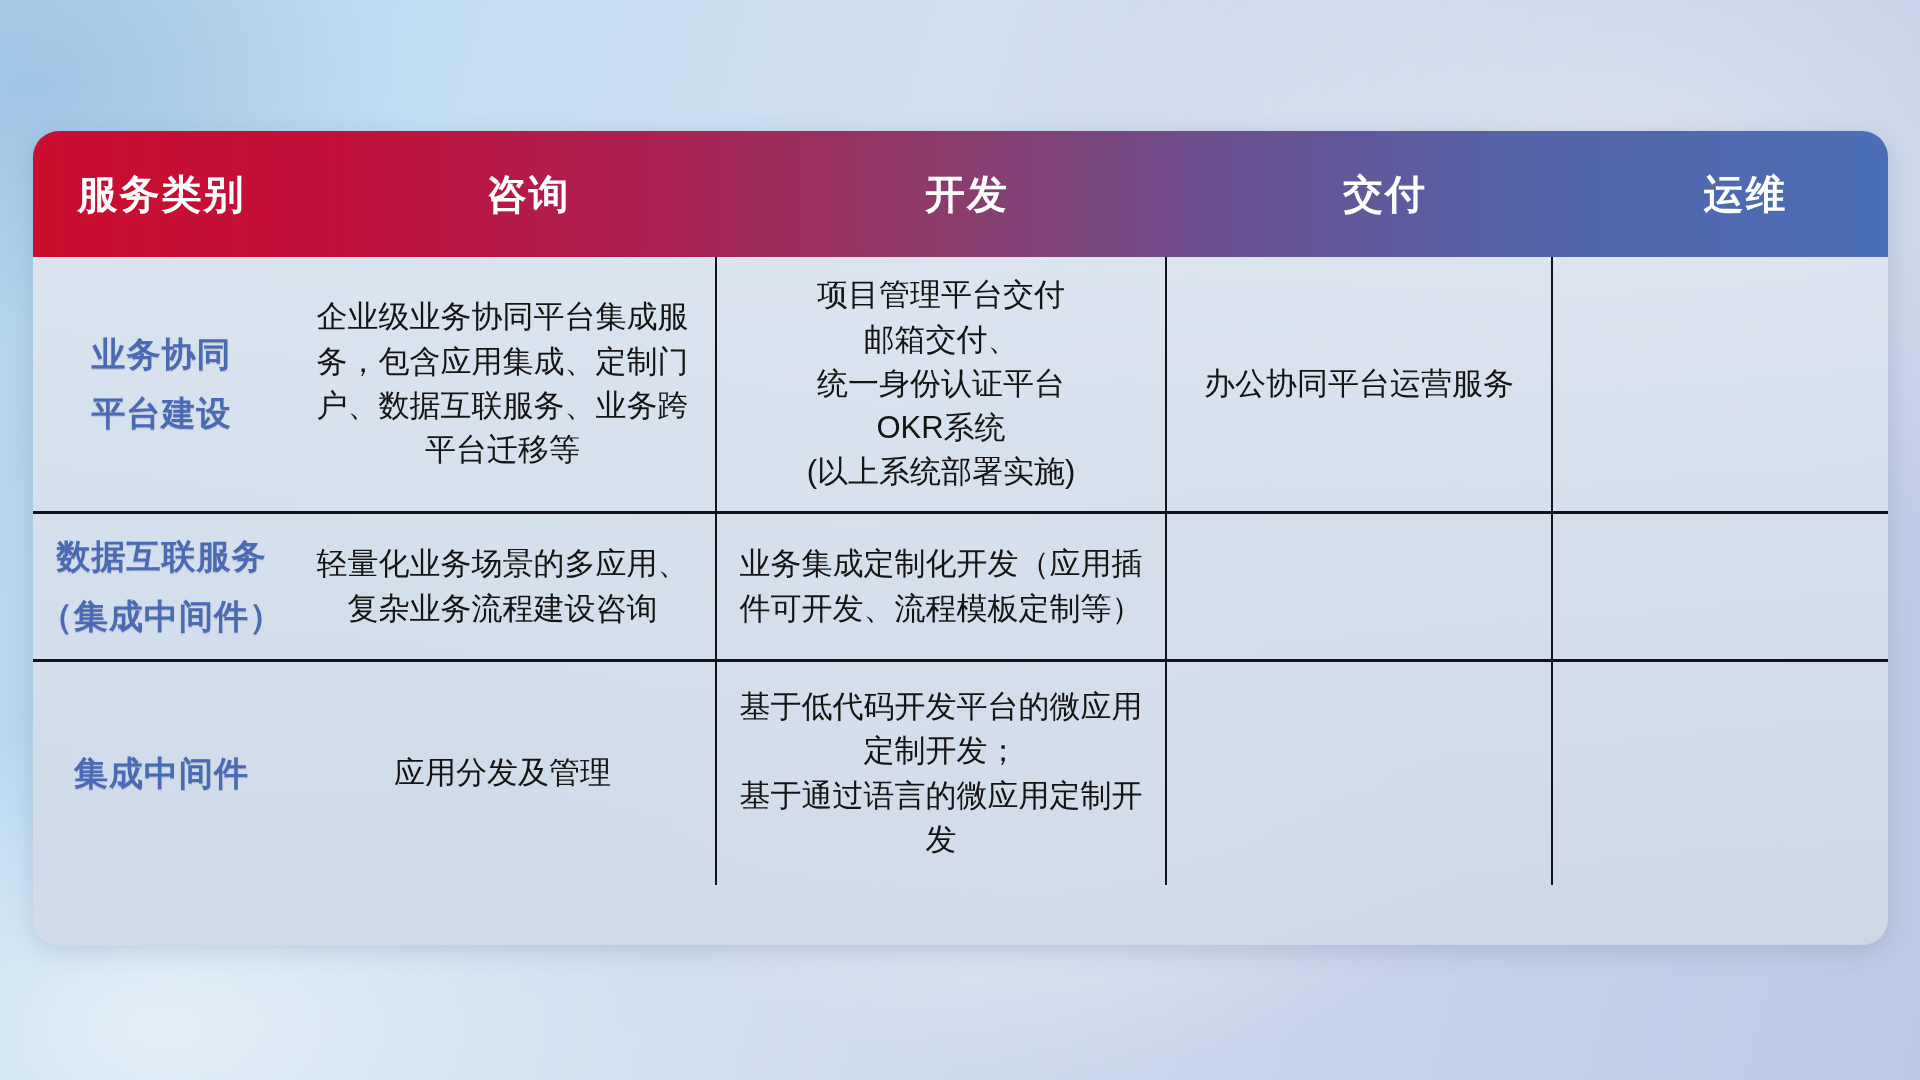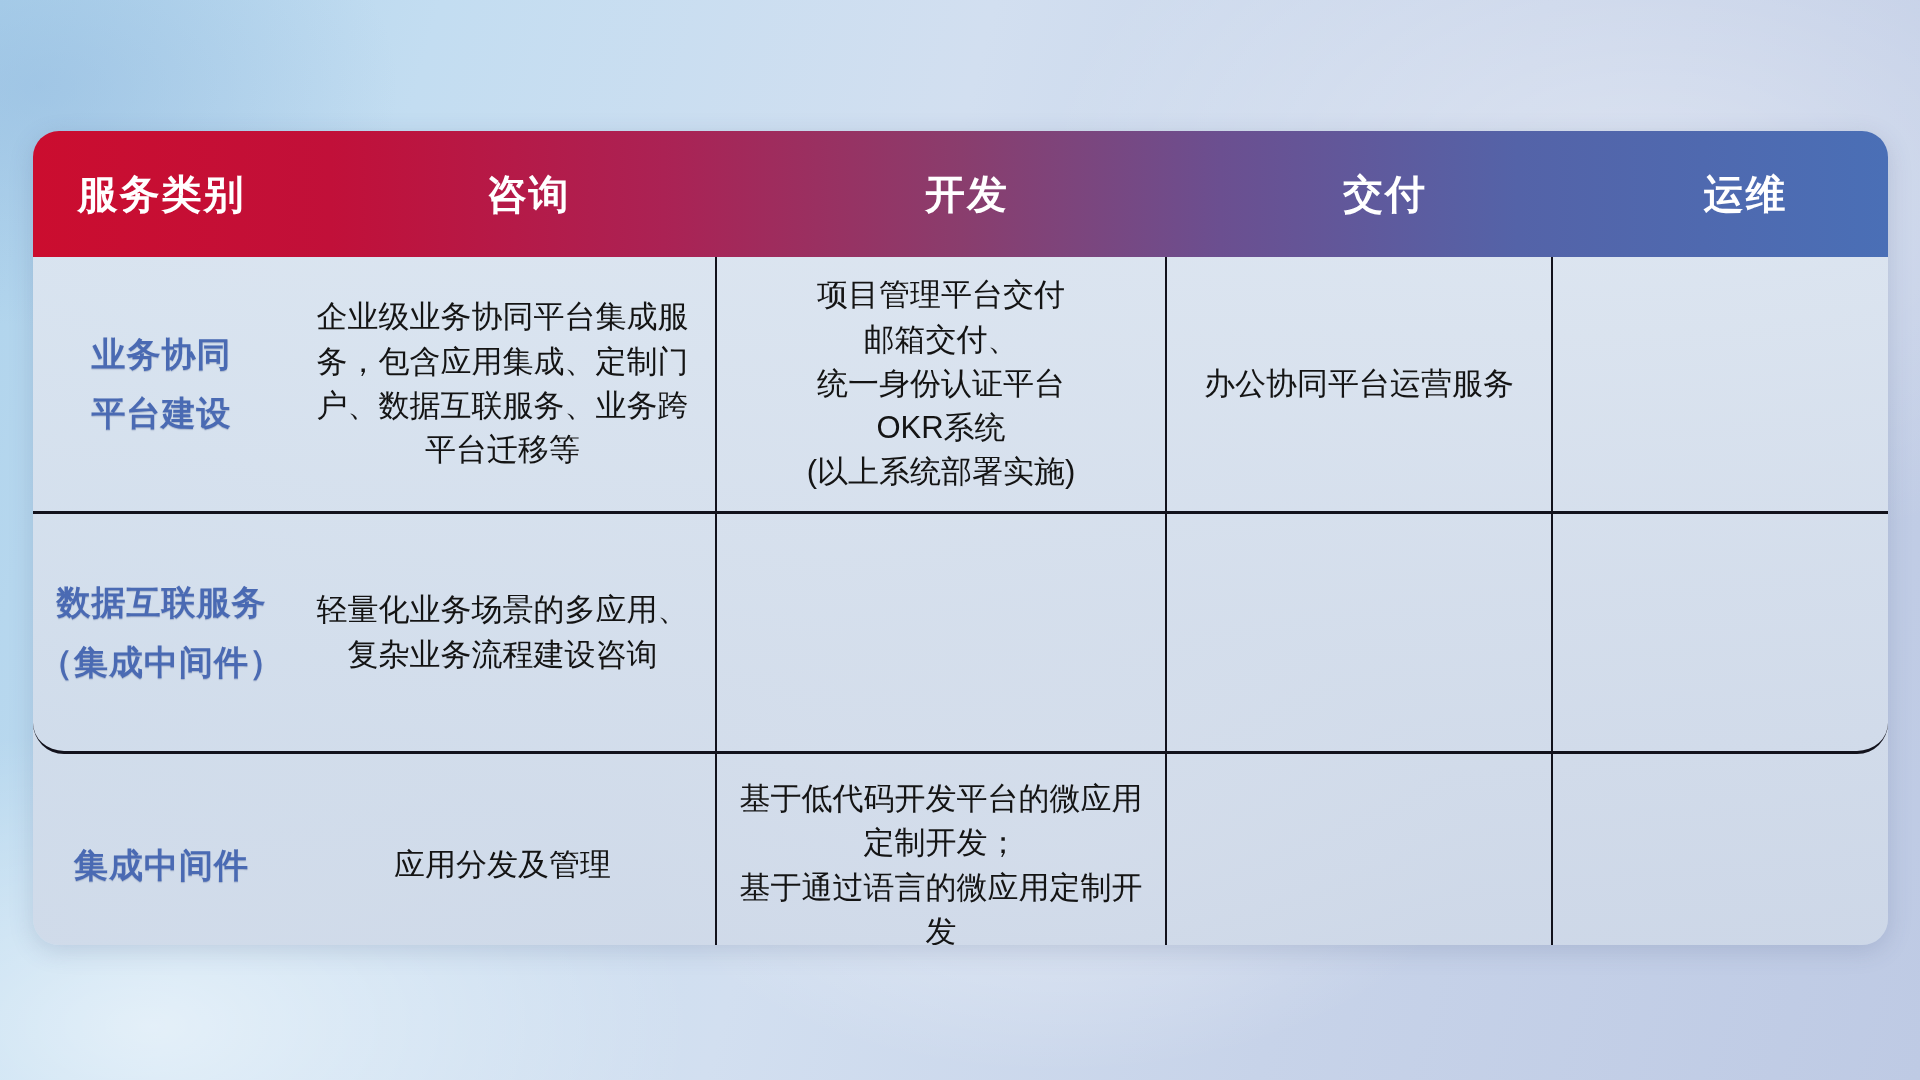--- a/index.html
+++ b/index.html
@@ -42,21 +42,21 @@
 
   .tbody {
     height: 688px;
     background: linear-gradient(180deg, rgba(220,229,240,0.92), rgba(207,217,232,0.88));
   }
   .trow {
     display: grid;
     grid-template-columns: 257px 427px 450px 386px 335px;
   }
   .trow.r0 { height: 257px; }
-  .trow.r1 { height: 240px; border-radius: 31px; }
+  .trow.r1 { height: 148px; }
   .trow.r2 { height: 223px; }
   .trow.r0, .trow.r1 { border-bottom: 3px solid #12121c; }
 
   .cell {
     display: flex; align-items: center; justify-content: center;
     text-align: center;
     white-space: pre-line;
     color: #141414;
     font-size: 31px;
     line-height: 1.43;
@@ -100,20 +100,21 @@
 统一身份认证平台
 OKR系统
 (以上系统部署实施)</div>
       <div class="cell">办公协同平台运营服务</div>
     </div>
 
     <div class="trow r1">
       <div class="cell cat">数据互联服务
 （集成中间件）</div>
       <div class="cell">轻量化业务场景的多应用、复杂业务流程建设咨询</div>
+      <div class="cell">业务集成定制化开发（应用插件可开发、流程模板定制等）</div>
       <div class="cell"></div>
       <div class="cell"></div>
     </div>
 
     <div class="trow r2">
       <div class="cell cat">集成中间件</div>
       <div class="cell">应用分发及管理</div>
       <div class="cell">基于低代码开发平台的微应用定制开发；
 基于通过语言的微应用定制开发</div>
       <div class="cell"></div>

